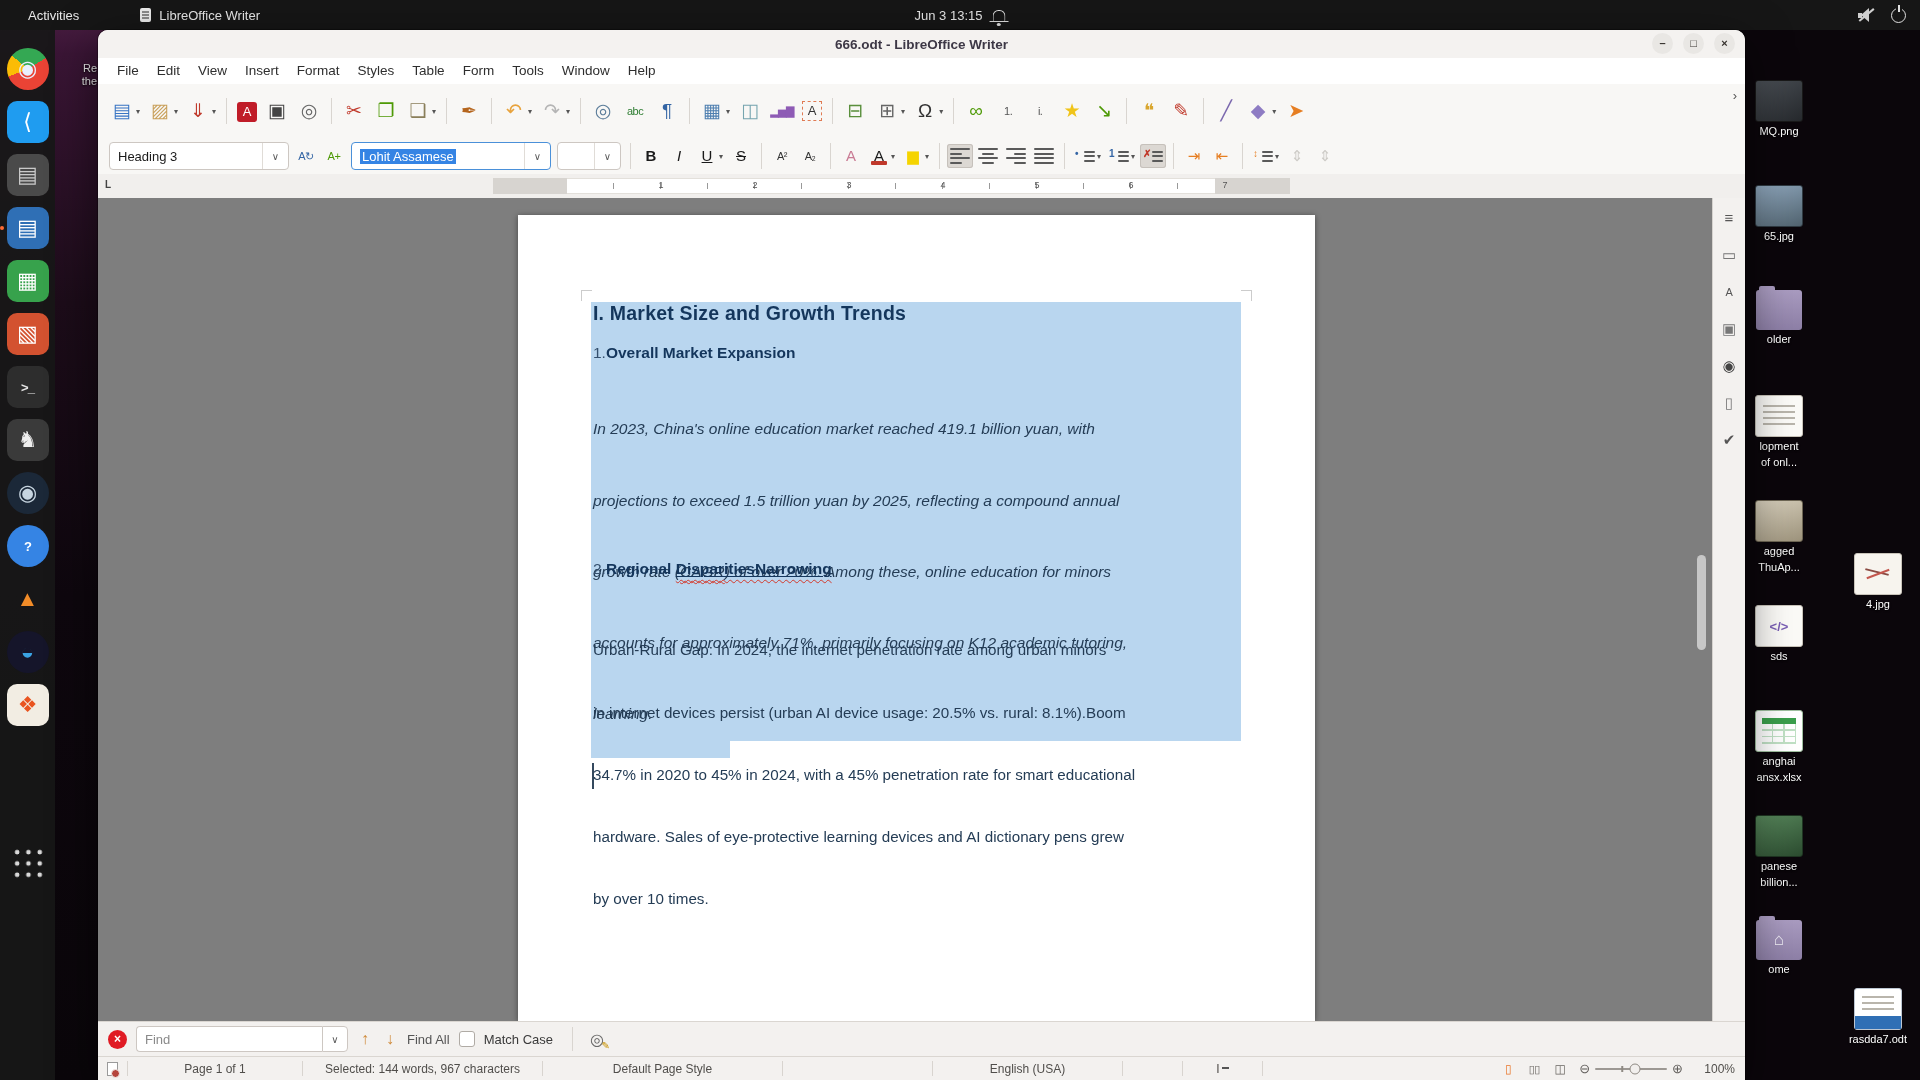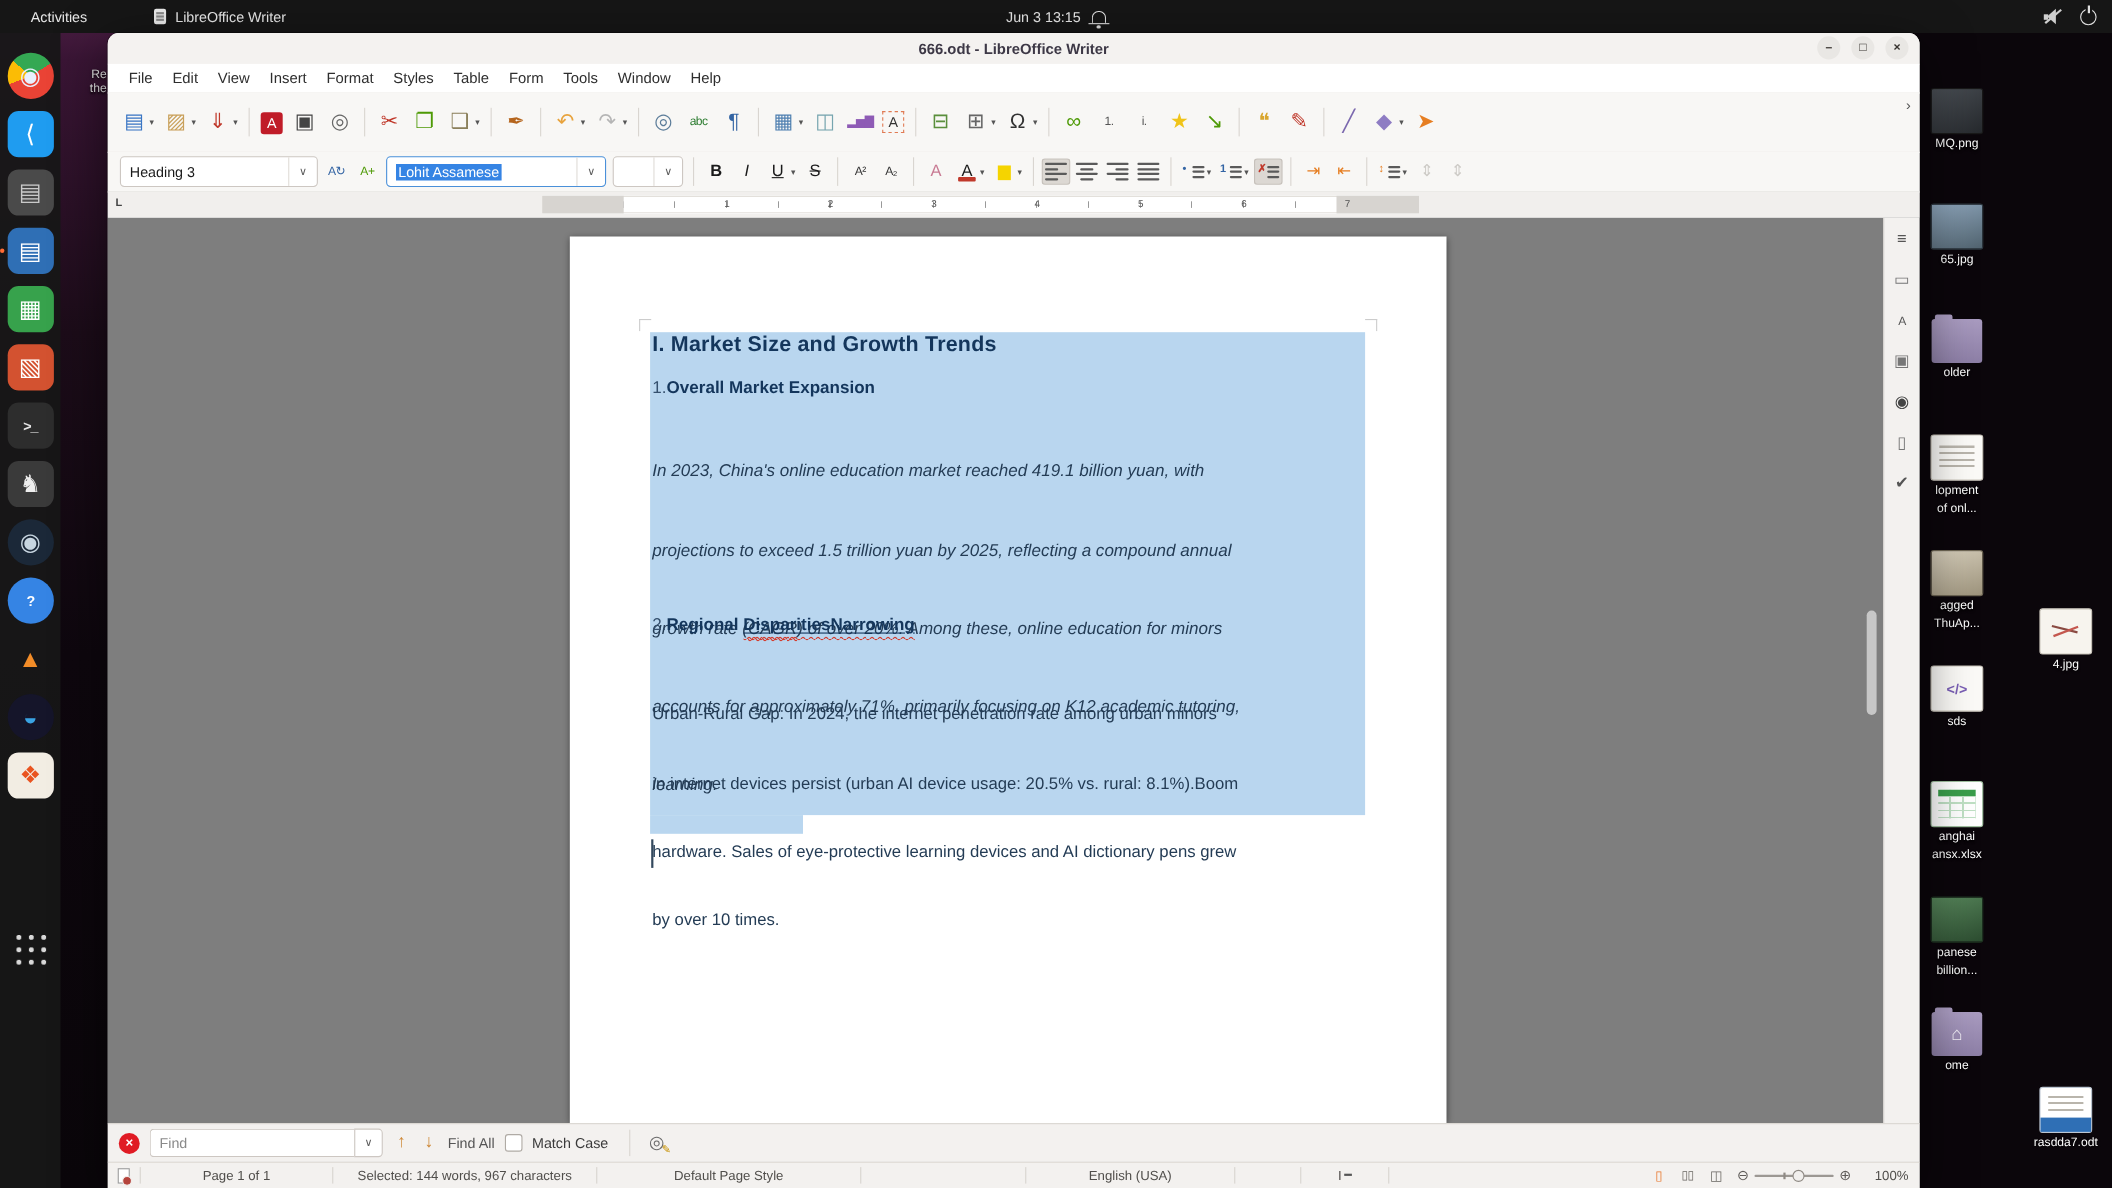--- a/index.html
+++ b/index.html
@@ -608,20 +608,21 @@
           <div><span>growth rate (</span><span class="spell">CAGR</span><span>) of over 20%. Among these, online education for minors</span></div>
           <div>accounts for approximately 71%, primarily focusing on K12 academic tutoring,</div>
           <div>learning.</div>
         </div>
 
         <div class="dtext h2 h2b"><span class="hnum">2.</span><span>Regional </span><span class="spell"><span class="usolid">DisparitiesNarrowing</span></span></div>
 
         <div class="dtext p2">
           <div>Urban-Rural Gap: In 2024, the internet penetration rate among urban minors</div>
           <div>in internet devices persist (urban AI device usage: 20.5% vs. rural: 8.1%).Boom</div>
+          <div>34.7% in 2020 to 45% in 2024, with a 45% penetration rate for smart educational</div>
           <div>hardware. Sales of eye-protective learning devices and AI dictionary pens grew</div>
           <div>by over 10 times.</div>
         </div>
       </div>
 
       <div class="scrollthumb"></div>
 
       <div class="sidebar">
           <span class="tbtn">
             <span class="tglyph" style="color: rgb(85, 85, 85);">≡</span>

